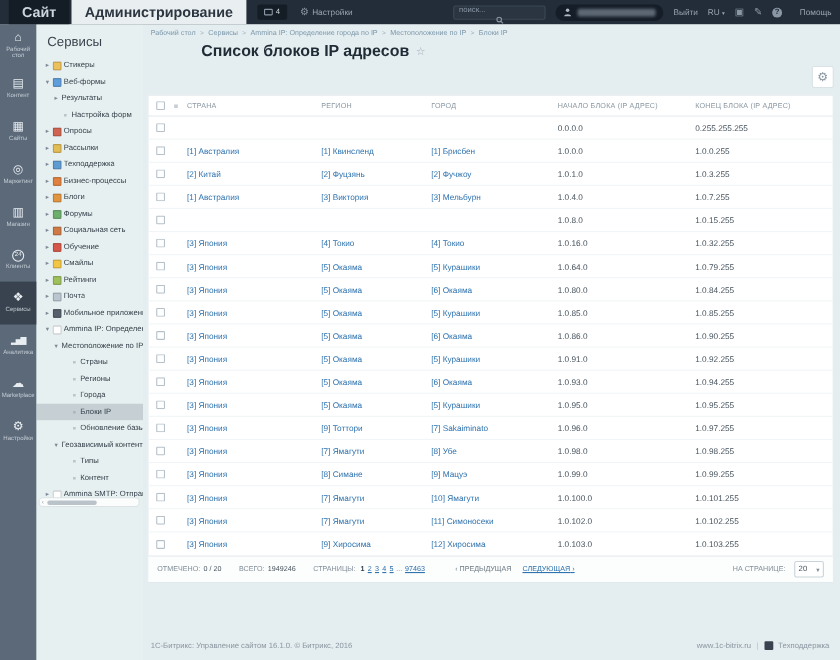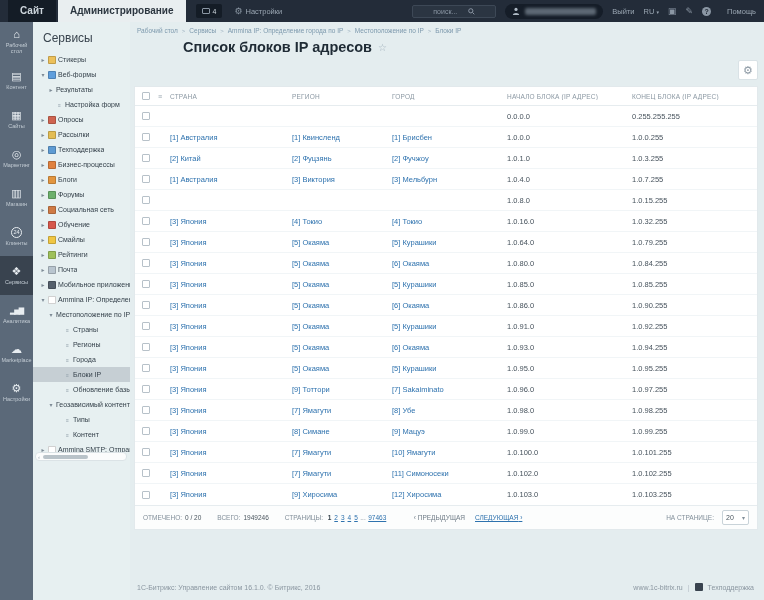--- a/index.html
+++ b/index.html
@@ -1,29 +1,29 @@
 <!DOCTYPE html>
 <html><head>
 <meta charset="utf-8">
 <style>
   * { margin:0; padding:0; box-sizing:border-box; }
   html,body { width:764px; height:600px; overflow:hidden; }
   body { font-family:"Liberation Sans", sans-serif; background:#e4edef; position:relative; }
 
   
   .topbar { position:absolute; top:0; left:0; right:0; height:22px; background:#232c39; display:flex; align-items:center; z-index:5; }
-  .tab { height:22px; line-height:22px; padding:0 12px; font-size:10px; font-weight:bold; color:#cdd5dc; background:#141c26; cursor:pointer; }
+  .tab { height:22px; line-height:22px; padding:0 12px; font-size:13px; font-weight:bold; color:#cdd5dc; background:#141c26; cursor:pointer; }
   .tab.first { margin-left:8px; }
   .tab.active { background:#e9eef0; color:#2c3640; margin-left:2px; }
   .notif { background:#141c26; border-radius:2px; height:14px; display:flex; align-items:center; gap:3px; padding:0 6px; margin-left:10px; color:#cdd5dc; font-size:7px; cursor:pointer; }
   .notif-ico { width:8px; height:6px; border:1px solid #8b97a4; border-radius:1px; }
   .tb-settings { margin-left:12px; color:#9aa6b2; font-size:7.5px; display:flex; gap:3px; align-items:center; cursor:pointer; }
   .gear-glyph { font-size:9px; line-height:9px; color:#8b97a4; }
   .tb-right { margin-left:auto; display:flex; align-items:center; gap:9px; padding-right:8px; }
-  .tb-search { width:84px; height:13px; background:#2b3542; border:1px solid #3d4856; border-radius:2px; display:flex; align-items:center; padding:0 20px; gap:2px; }
+  .tb-search { width:84px; height:13px; background:#2b3542; border:1px solid #3d4856; border-radius:2px; display:flex; align-items:center; padding:0 4px; gap:2px;flex-direction:column; }
   .tb-search input { background:transparent; border:none; outline:none; color:#aeb9c4; font-size:7px; width:100%; font-family:inherit; }
   .tb-search input::placeholder { color:#8b97a4; }
   .mag { flex:none; }
   .user { background:#151d28; border-radius:8px; height:15px; display:flex; align-items:center; padding:0 7px; gap:5px; width:98px; cursor:pointer; }
   .user-name { height:7px; flex:1; background:#5d6874; border-radius:2px; filter:blur(1.5px); }
   .tblnk { color:#9aa6b2; font-size:7.5px; cursor:pointer; white-space:nowrap; }
   .tbico { color:#8b97a4; font-size:9px; line-height:9px; cursor:pointer; }
   .help { display:flex; align-items:center; gap:16px; cursor:pointer; }
   .help-circ { width:9px; height:9px; border-radius:50%; background:#8b97a4; color:#232c39; font-size:7px; font-weight:bold; display:flex; align-items:center; justify-content:center; }
 

